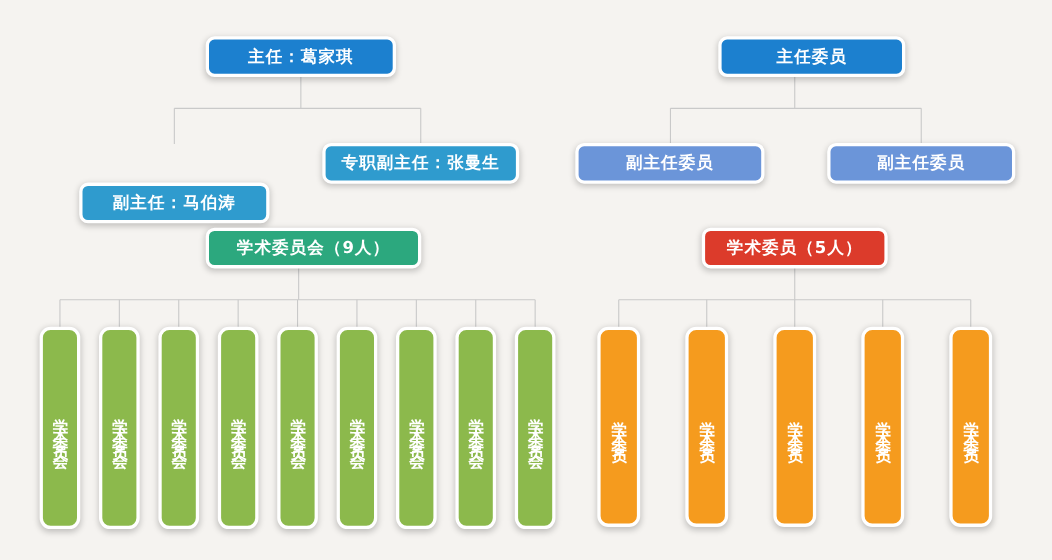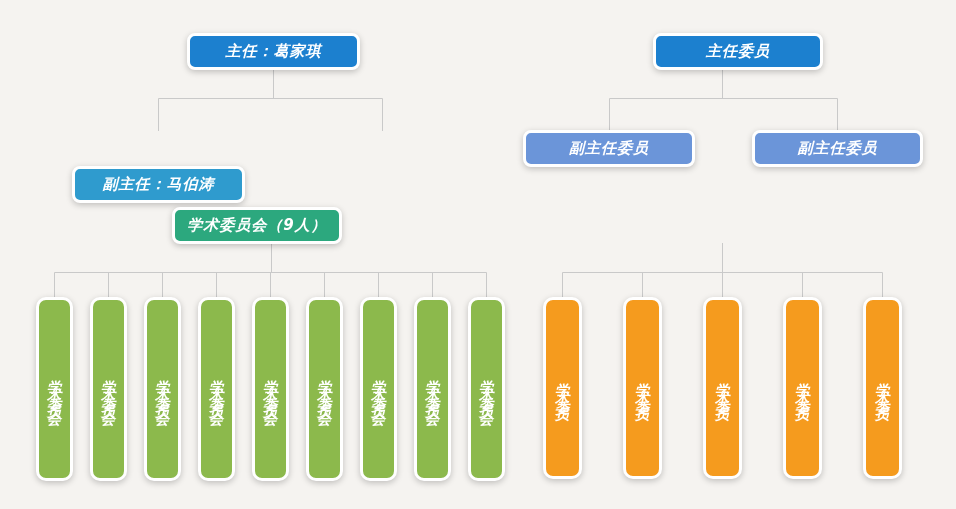--- a/index.html
+++ b/index.html
@@ -27,21 +27,20 @@
     position: absolute;
     box-sizing: border-box;
     display: flex;
     align-items: center;
     justify-content: center;
     color: #ffffff;
     font-weight: bold;
     border: 3px solid #ffffff;
     box-shadow: 0 2px 6px rgba(0,0,0,0.22);
     white-space: nowrap;
-    font-style: italic;
   }
   .h-node {
     height: 37px;
     border-radius: 8px;
     font-size: 15px;
     letter-spacing: 1px;
   }
   .v-node {
     border-radius: 10px;
     font-size: 14px;
@@ -87,39 +86,41 @@
     <line x1="642.5" y1="272.5" x2="642.5" y2="298"></line>
     <line x1="722.5" y1="272.5" x2="722.5" y2="298"></line>
     <line x1="802.5" y1="272.5" x2="802.5" y2="298"></line>
     <line x1="882.5" y1="272.5" x2="882.5" y2="298"></line>
   </svg>
 
   <div class="node h-node" style="left: 187px; top: 33px; width: 173px; background-color: rgb(28, 128, 207);">主任：葛家琪</div>
 
   <div class="node h-node" style="left: 72px; top: 130px; width: 173px; background-color: rgb(47, 155, 206); margin-top: 36px;">副主任：马伯涛</div>
 
+  <div class="node h-node" style="left: 293px; top: 130px; width: 179px; background-color: rgb(47, 155, 206);">专职副主任：张曼生</div>
 
-  <div class="node h-node" style="left: 172px; top: 207px; width: 170px; background-color: rgb(44, 168, 126); text-align: right;">学术委员会（9人）</div>
+  <div class="node h-node" style="left: 187px; top: 207px; width: 196px; background-color: rgb(44, 168, 126); text-align: right;">学术委员会（9人）</div>
 
   <div class="node v-node v-member" style="left: 36px; background-color: rgb(140, 185, 76);">学术委员会</div>
   <div class="node v-node v-member" style="left: 90px; background-color: rgb(140, 185, 76);">学术委员会</div>
   <div class="node v-node v-member" style="left: 144px; background-color: rgb(140, 185, 76);">学术委员会</div>
   <div class="node v-node v-member" style="left: 198px; background-color: rgb(140, 185, 76);">学术委员会</div>
   <div class="node v-node v-member" style="left: 252px; background-color: rgb(140, 185, 76);">学术委员会</div>
   <div class="node v-node v-member" style="left: 306px; background-color: rgb(140, 185, 76);">学术委员会</div>
   <div class="node v-node v-member" style="left: 360px; background-color: rgb(140, 185, 76);">学术委员会</div>
   <div class="node v-node v-member" style="left: 414px; background-color: rgb(140, 185, 76);">学术委员会</div>
   <div class="node v-node v-member" style="left: 468px; background-color: rgb(140, 185, 76);">学术委员会</div>
 
   <div class="node h-node" style="left: 637px; top: 33px; width: 170px; background-color: rgb(28, 128, 207); margin-left: 16px;">主任委员</div>
 
   <div class="node h-node" style="left: 523px; top: 130px; width: 172px; background-color: rgb(107, 149, 217);">副主任委员</div>
 
   <div class="node h-node" style="left: 752px; top: 130px; width: 171px; background-color: rgb(107, 149, 217);">副主任委员</div>
 
+  <div class="node h-node" style="left: 638px; top: 207px; width: 169px; background-color: rgb(220, 59, 43);">学术委员（5人）</div>
 
   <div class="node v-node v-member-r" style="left: 543px; background-color: rgb(245, 155, 30);">学术委员</div>
   <div class="node v-node v-member-r" style="left: 623px; background-color: rgb(245, 155, 30);">学术委员</div>
   <div class="node v-node v-member-r" style="left: 703px; background-color: rgb(245, 155, 30);">学术委员</div>
   <div class="node v-node v-member-r" style="left: 783px; background-color: rgb(245, 155, 30);">学术委员</div>
   <div class="node v-node v-member-r" style="left: 863px; background-color: rgb(245, 155, 30);">学术委员</div>
 
 </div>
 
 </body></html>

